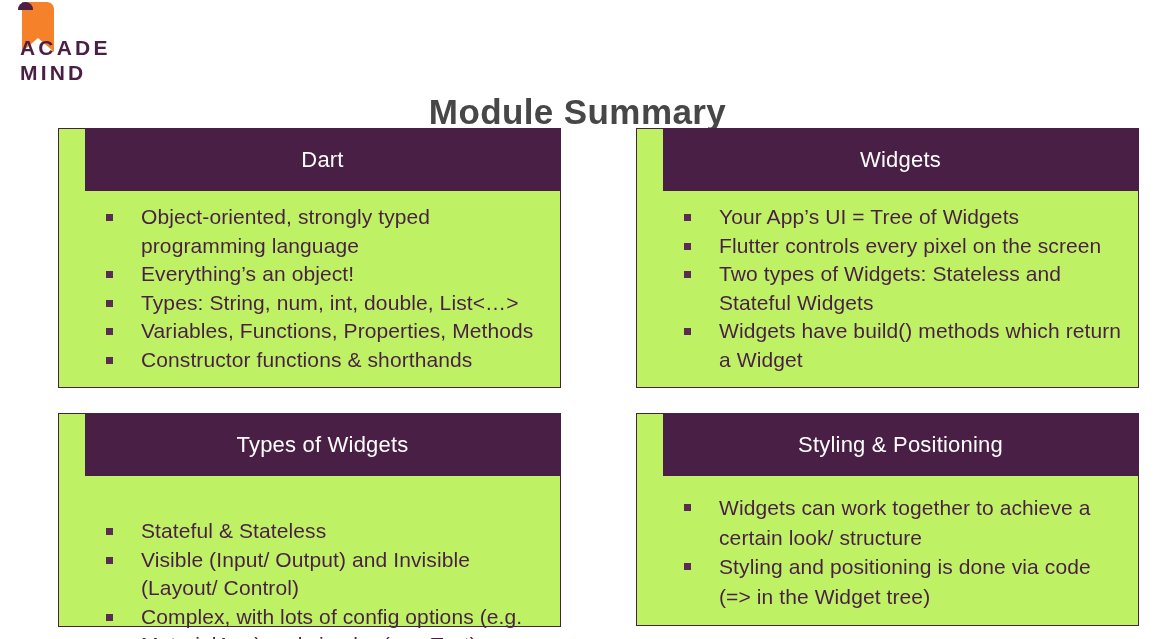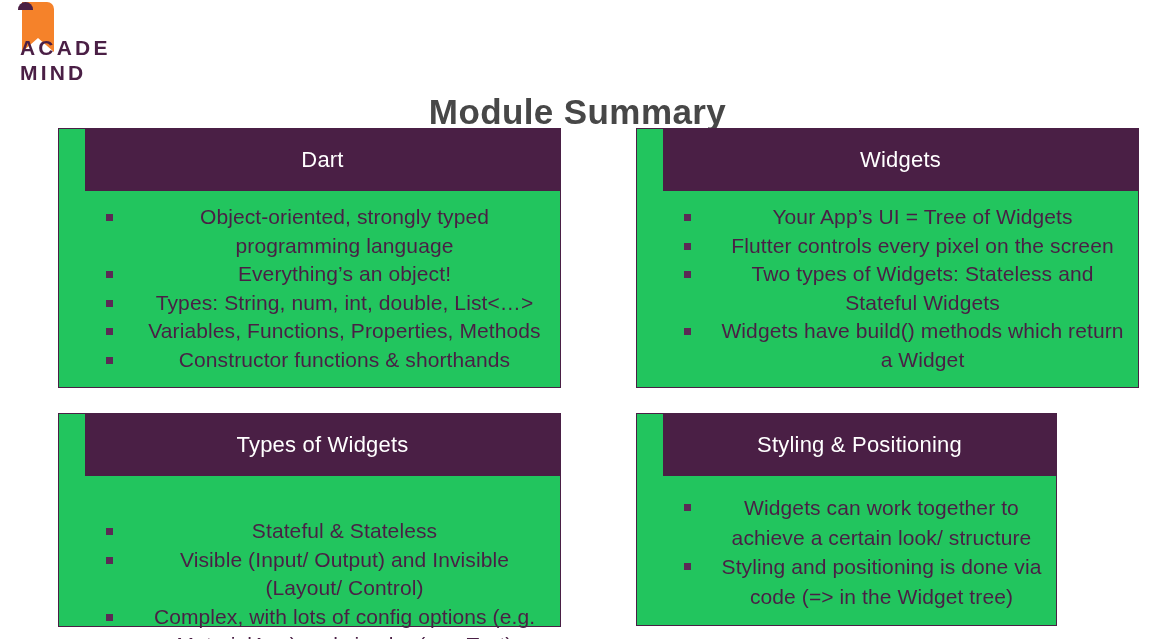--- a/index.html
+++ b/index.html
@@ -76,36 +76,35 @@
     color: #474747;
     letter-spacing: 0.4px;
     margin-top: 44px;
   }
 
   
   .card {
     position: absolute;
     box-sizing: border-box;
     border: 1.5px solid #4A1F45;
-    background: #22c55e;
+    background: #bef264;
     padding-left: 26px;
   }
   .card-header {
     background: #4A1F45;
     color: #FFFFFF;
     text-align: center;
     font-size: 22px;
     line-height: 62px;
     height: 62px;
     letter-spacing: 0.2px;
     overflow: hidden;
   }
   .card-body {
     padding: 12px 12px 10px 12px;
-    text-align: center;
   }
   ul.bullets {
     list-style: none;
     margin: 0;
     padding: 0;
   }
   ul.bullets li {
     position: relative;
     padding-left: 44px;
     color: #4A1F45;
@@ -120,21 +119,21 @@
     top: 11px;
     width: 7px;
     height: 7px;
     background: #5B2A55;
   }
 
   
   #card-dart      { left: 58px;  top: 128px; width: 503px; height: 260px; }
   #card-widgets   { left: 636px; top: 128px; width: 503px; height: 260px; }
   #card-types     { left: 58px;  top: 413px; width: 503px; height: 214px; }
-  #card-styling   { left: 636px; top: 413px; width: 421px; height: 213px; }
+  #card-styling   { left: 636px; top: 413px; width: 503px; height: 213px; }
 
   #card-types .card-body   { padding-top: 9px; margin-top: 32px; }
   #card-styling .card-body { padding-top: 17px; }
   #card-styling ul.bullets li { line-height: 29.5px; }
 </style>
 </head>
 <body>
 
 <div class="logo">
   <div class="logo-mark">

